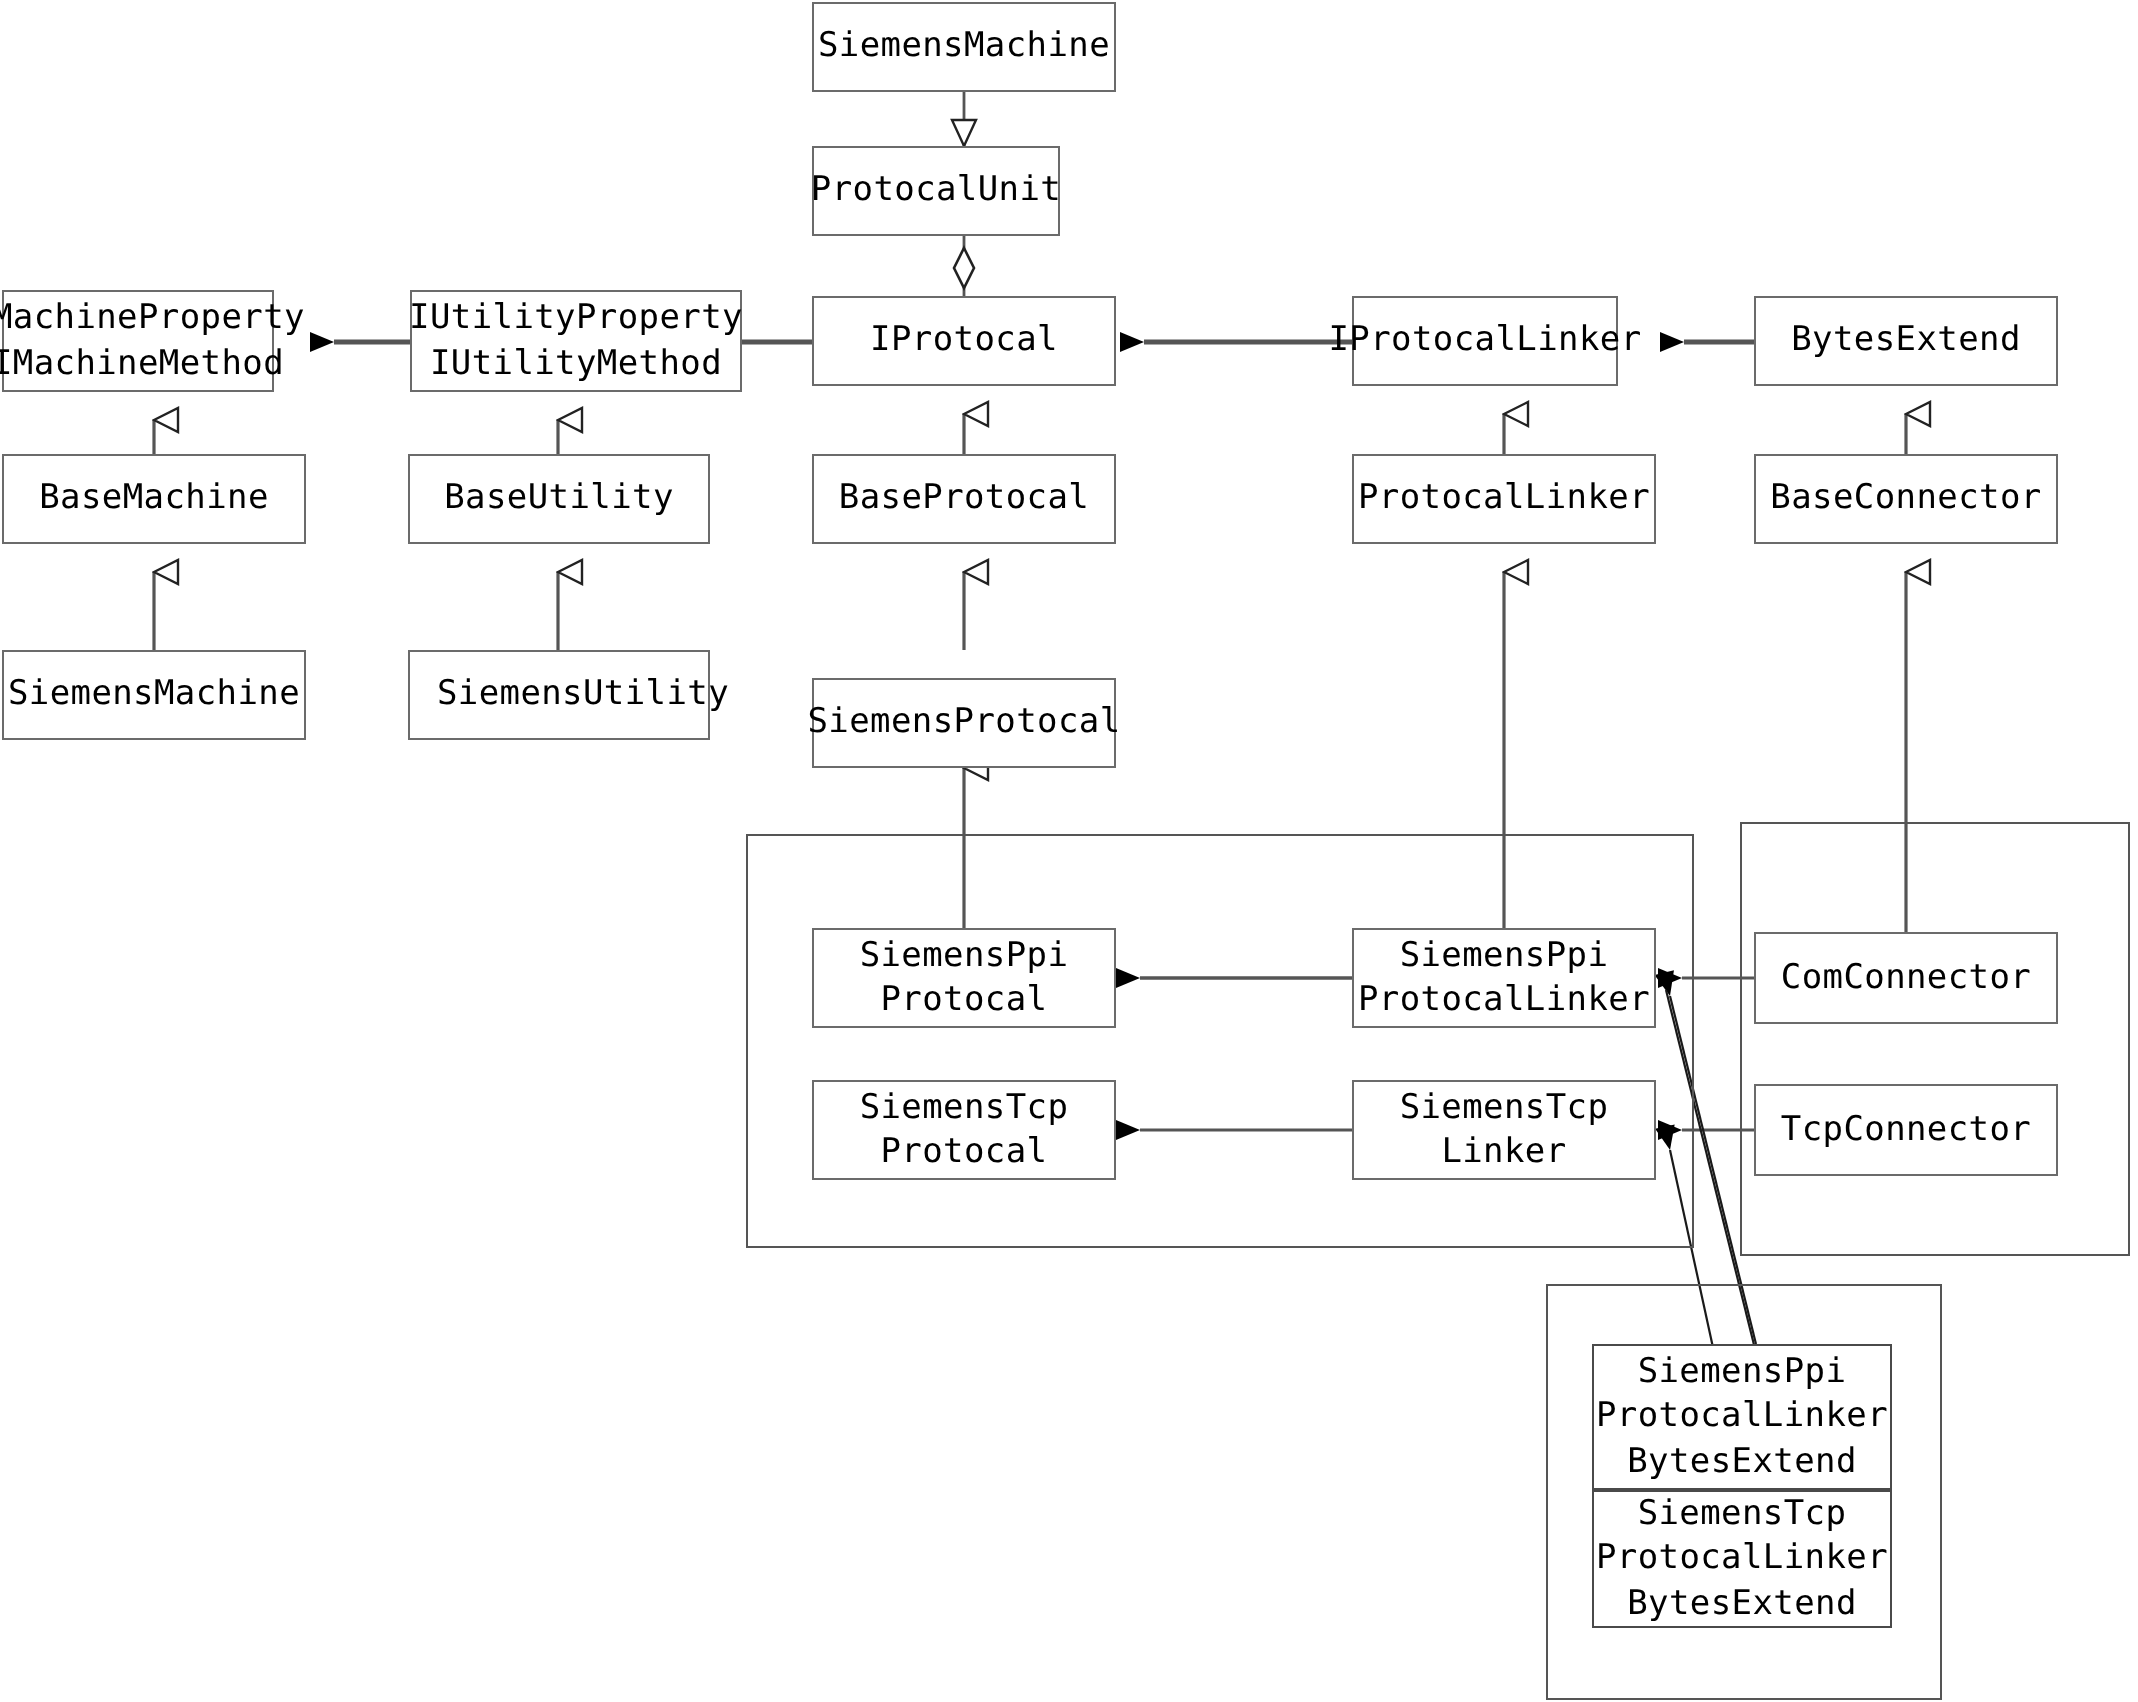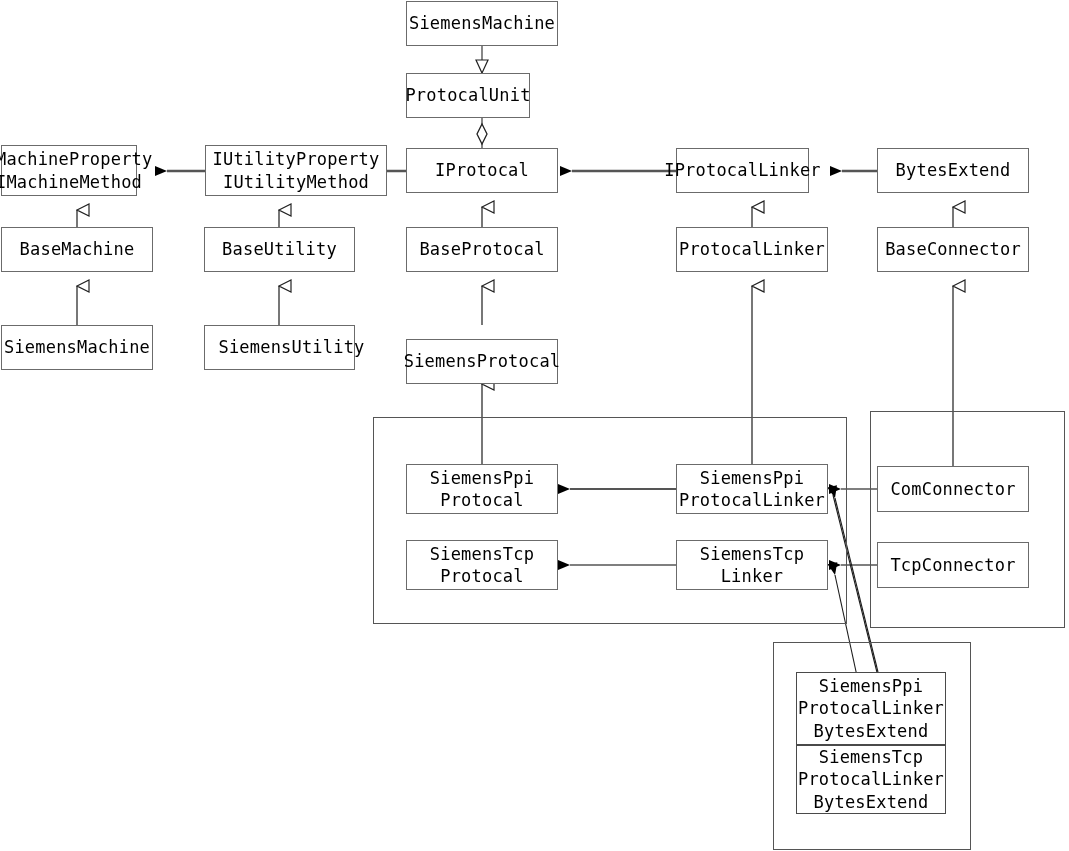--- a/index.html
+++ b/index.html
@@ -163,21 +163,21 @@
   <div class="group-box" style="left:870px; top:411px; width:195px; height:217px;"></div>
   <div class="group-box" style="left:773px; top:642px; width:198px; height:208px;"></div>
 
   <div class="node" style="left:406px; top:1px; width:152px; height:45px;">SiemensMachine</div>
 
   <div class="node" style="left:406px; top:73px; width:124px; height:45px;">ProtocalUnit</div>
 
   <div class="node" style="left:1px; top:145px; width:136px; height:51px;">IMachineProperty
 IMachineMethod</div>
 
-  <div class="node" style="left:205px; top:145px; width:182px; height:51px;">IUtilityProperty
+  <div class="node" style="left:205px; top:145px; width:166px; height:51px;">IUtilityProperty
 IUtilityMethod</div>
 
   <div class="node" style="left:406px; top:148px; width:152px; height:45px;">IProtocal</div>
 
   <div class="node" style="left:676px; top:148px; width:133px; height:45px;">IProtocalLinker</div>
 
   <div class="node" style="left:877px; top:148px; width:152px; height:45px;">BytesExtend</div>
 
   <div class="node" style="left:1px; top:227px; width:152px; height:45px;">BaseMachine</div>
 

